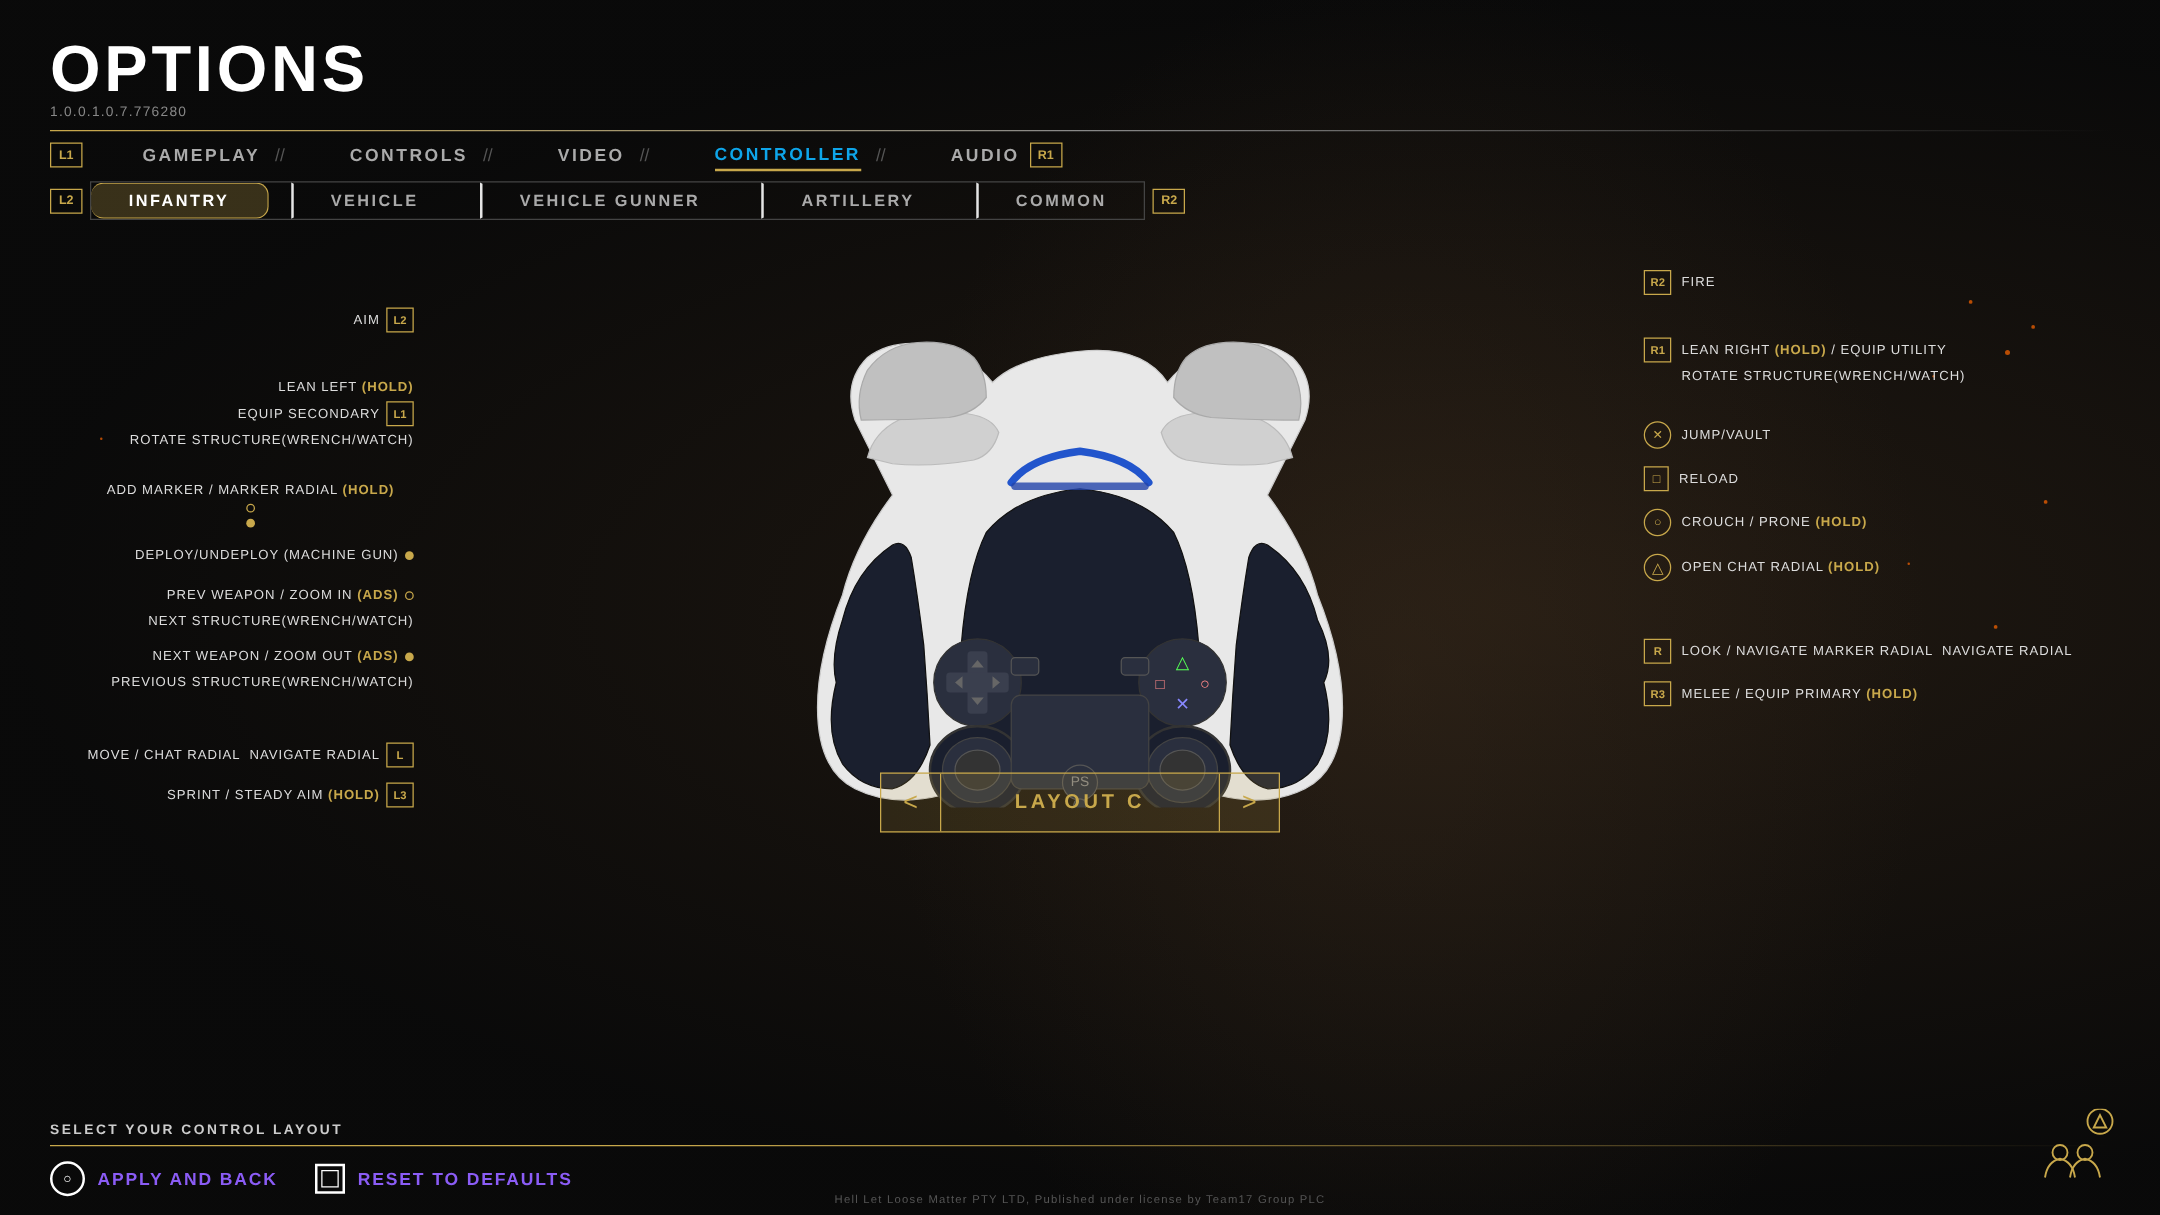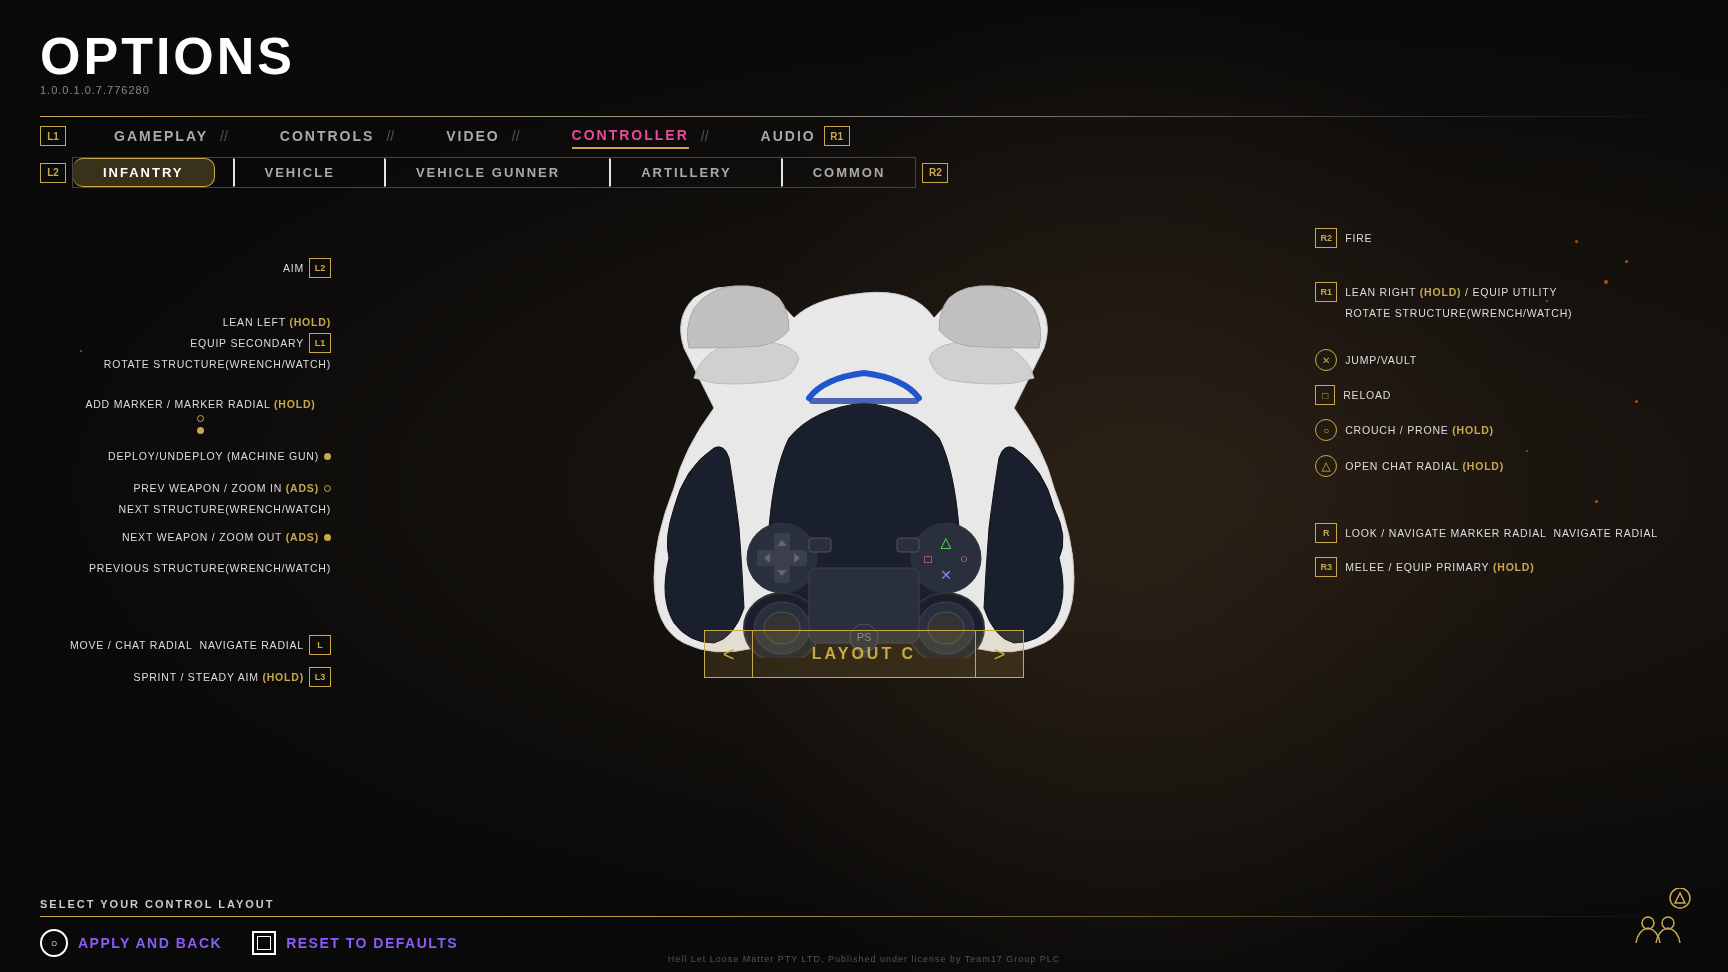--- a/index.html
+++ b/index.html
@@ -109,21 +109,21 @@
       font-size: 14px;
       font-weight: bold;
       letter-spacing: 2px;
       text-transform: uppercase;
       padding: 4px 0;
       cursor: pointer;
       margin-left: 40px;
     }
 
     .nav-tab.active {
-      color: #ec4899;
+      color: #0ea5e9;
       border-bottom: 2px solid #c8a84b;
       text-align: right;
     }
 
     .nav-separator {
       color: #555;
       margin: 0 12px;
       font-size: 14px;
     }
 
@@ -482,21 +482,21 @@
   <div class="spark" style="top:300px;right:180px;width:2px;height:2px;"></div>
   <div class="spark" style="top:260px;right:100px;"></div>
   <div class="spark" style="top:350px;left:80px;width:2px;height:2px;"></div>
   <div class="spark" style="top:400px;right:90px;width:3px;height:3px;"></div>
   <div class="spark" style="top:450px;right:200px;width:2px;height:2px;"></div>
   <div class="spark" style="top:500px;right:130px;"></div>
 </div>
 
 <div class="content">
 
-  <div style="margin-bottom: 20px;">
+  <div style="margin-bottom: 8px;">
     <div class="page-title">OPTIONS</div>
     <div class="version">1.0.0.1.0.7.776280</div>
   </div>
 
   <div class="separator-line"></div>
 
   <div class="nav-tabs" style="margin-bottom: 8px;">
     <div class="nav-badge">L1</div>
 
     <div class="nav-tab">GAMEPLAY</div>
@@ -559,21 +559,21 @@
       <div style="display: flex; flex-direction: column; align-items: flex-end; margin-bottom: 4px; gap: 1px;">
         <div class="label-row">
           <span class="txt">PREV WEAPON / ZOOM IN <span class="gold">(ADS)</span></span>
           <div class="dot-gold"></div>
         </div>
         <div class="label-row">
           <span class="txt">NEXT STRUCTURE(WRENCH/WATCH)</span>
         </div>
       </div>
 
-      <div style="display: flex; flex-direction: column; align-items: flex-end; margin-bottom: 53px; gap: 11px;">
+      <div style="display: flex; flex-direction: column; align-items: flex-end; margin-bottom: 34px; gap: 1px;">
         <div class="label-row">
           <span class="txt">NEXT WEAPON / ZOOM OUT <span class="gold">(ADS)</span></span>
           <div class="dot-gold-fill"></div>
         </div>
         <div class="label-row">
           <span class="txt">PREVIOUS STRUCTURE(WRENCH/WATCH)</span>
         </div>
       </div>
 
       <div class="label-row" style="margin-bottom: 8px;">

